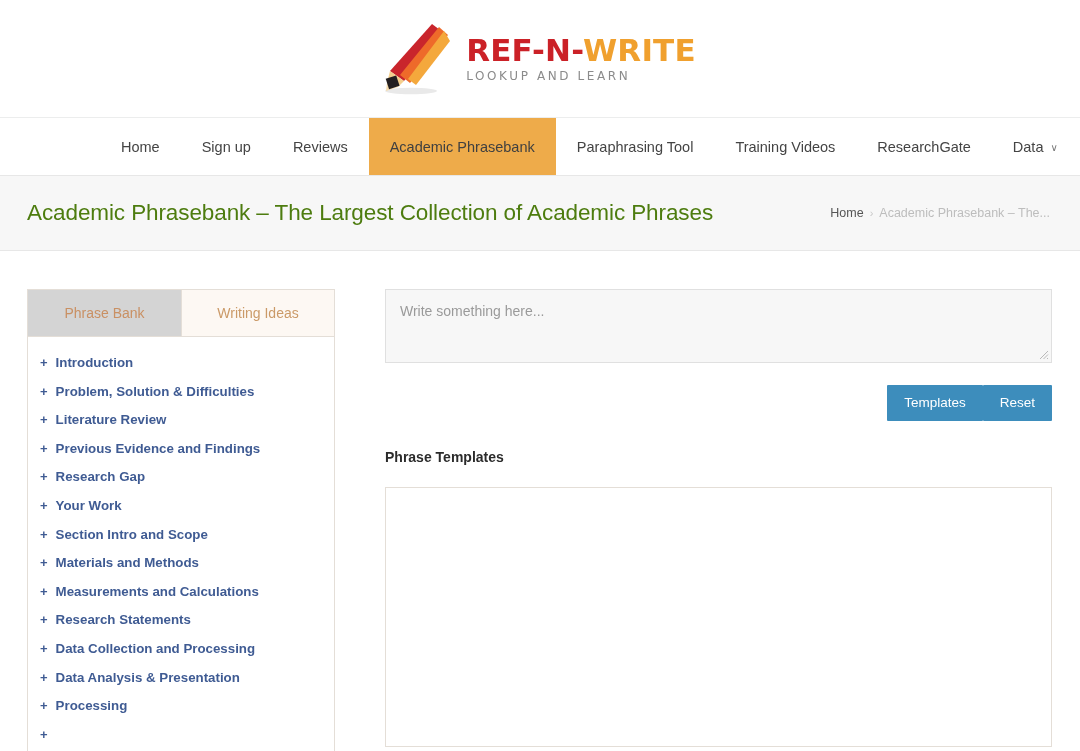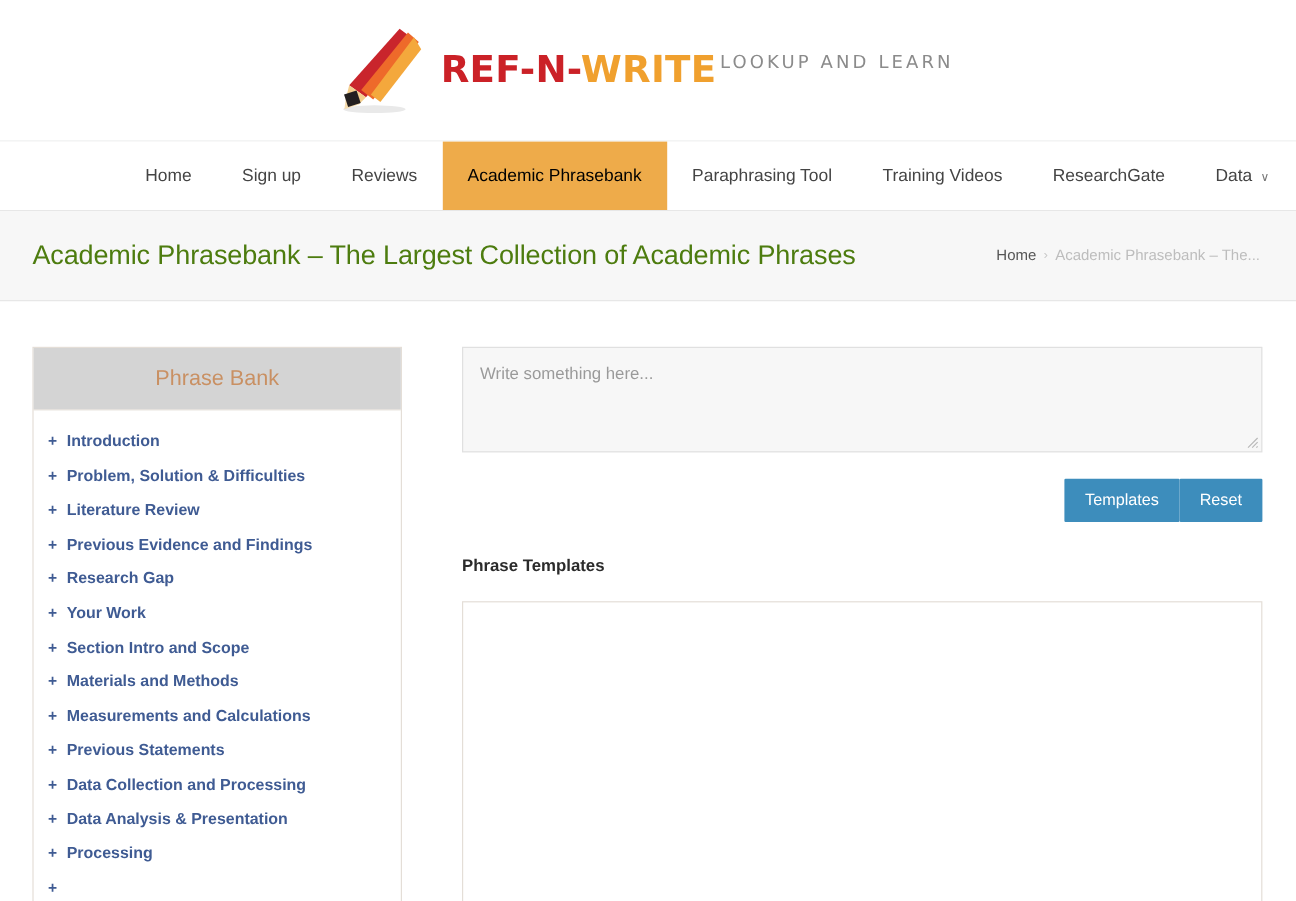--- a/index.html
+++ b/index.html
@@ -22,32 +22,32 @@
     justify-content: center;
     border-bottom: 1px solid #eceded;
   }
   .logo {
     display: flex;
     align-items: center;
     gap: 14px;
     margin-left: -6px;
   }
   .logo-mark { width: 74px; height: 76px; display: block; }
-  .logo-text { display: flex; flex-direction: row; gap: 3px; }
+  .logo-text { display: flex; flex-direction: column; gap: 3px; }
   .logo-word {
     font-size: 31px;
     font-weight: bold;
     letter-spacing: 0.2px;
     line-height: 1;
     font-family: "DejaVu Sans", sans-serif;
   }
   .logo-word .lw-red { color: #cb2127; }
   .logo-word .lw-orange { color: #f0a02e; }
   .logo-tag {
-    font-size: 15px;
+    font-size: 12px;
     letter-spacing: 2.6px;
     color: #8b8b8b;
     font-family: "DejaVu Sans", sans-serif;
   }
 
   
   .navbar {
     height: 58px;
     background: #ffffff;
     border-bottom: 1px solid #e7e7e7;
@@ -60,21 +60,21 @@
     align-items: center;
     padding: 0 21px;
     font-size: 14.5px;
     color: #444444;
     cursor: pointer;
     white-space: nowrap;
     user-select: none;
   }
   .nav-item.active {
     background: #eeab4a;
-    color: #000000;
+    color: #404040;
   }
   .nav-item .caret {
     display: inline-block;
     margin-left: 7px;
     font-size: 10px;
     color: #777;
     transform: translateY(1px);
   }
 
   
@@ -122,21 +122,21 @@
     background: #ffffff;
   }
   .tabs {
     display: flex;
     border-bottom: 1px solid #e4ded7;
   }
   .tab {
     flex: 1 1 50%;
     text-align: center;
     padding: 15px 4px 15px;
-    font-size: 18px;
+    font-size: 14px;
     color: #cb9a68;
     cursor: pointer;
     user-select: none;
     background: #fdf8f3;
   }
   .tab.active {
     background: #d4d4d4;
     color: #c99063;
   }
   .tab + .tab { border-left: 1px solid #e4ded7; }
@@ -166,21 +166,21 @@
   }
 
   
   .main {
     flex: 1 1 auto;
     padding-left: 50px;
     min-width: 0;
   }
   .editor {
     width: 100%;
-    height: 88px;
+    height: 74px;
     border: 1px solid #e0e0e0;
     background: #f7f7f7;
     padding: 13px 14px;
     font-size: 14px;
     font-family: "Liberation Sans", sans-serif;
     color: #333;
     resize: none;
     display: block;
     outline: none;
   }
@@ -280,20 +280,21 @@
     <span class="crumb-sep">›</span>
     <span class="crumb-current">Academic Phrasebank – The...</span>
   </div>
 </div>
 
 <div class="content">
 
   <aside class="sidebar">
     <div class="tabs">
       <div class="tab active"><span>Phrase Bank</span></div>
+      <div class="tab"><span>Writing Ideas</span></div>
     </div>
     <ul class="phrase-list">
       <li class="phrase-item">
           <span class="plus">+</span>
           <span>Introduction</span>
         </li>
       <li class="phrase-item">
           <span class="plus">+</span>
           <span>Problem, Solution &amp; Difficulties</span>
         </li>
@@ -320,21 +321,21 @@
       <li class="phrase-item">
           <span class="plus">+</span>
           <span>Materials and Methods</span>
         </li>
       <li class="phrase-item">
           <span class="plus">+</span>
           <span>Measurements and Calculations</span>
         </li>
       <li class="phrase-item">
           <span class="plus">+</span>
-          <span>Previous Statements</span>
+          <span>Research Statements</span>
         </li>
       <li class="phrase-item">
           <span class="plus">+</span>
           <span>Data Collection and Processing</span>
         </li>
       <li class="phrase-item">
           <span class="plus">+</span>
           <span>Data Analysis &amp; Presentation</span>
         </li>
       <li class="phrase-item">

